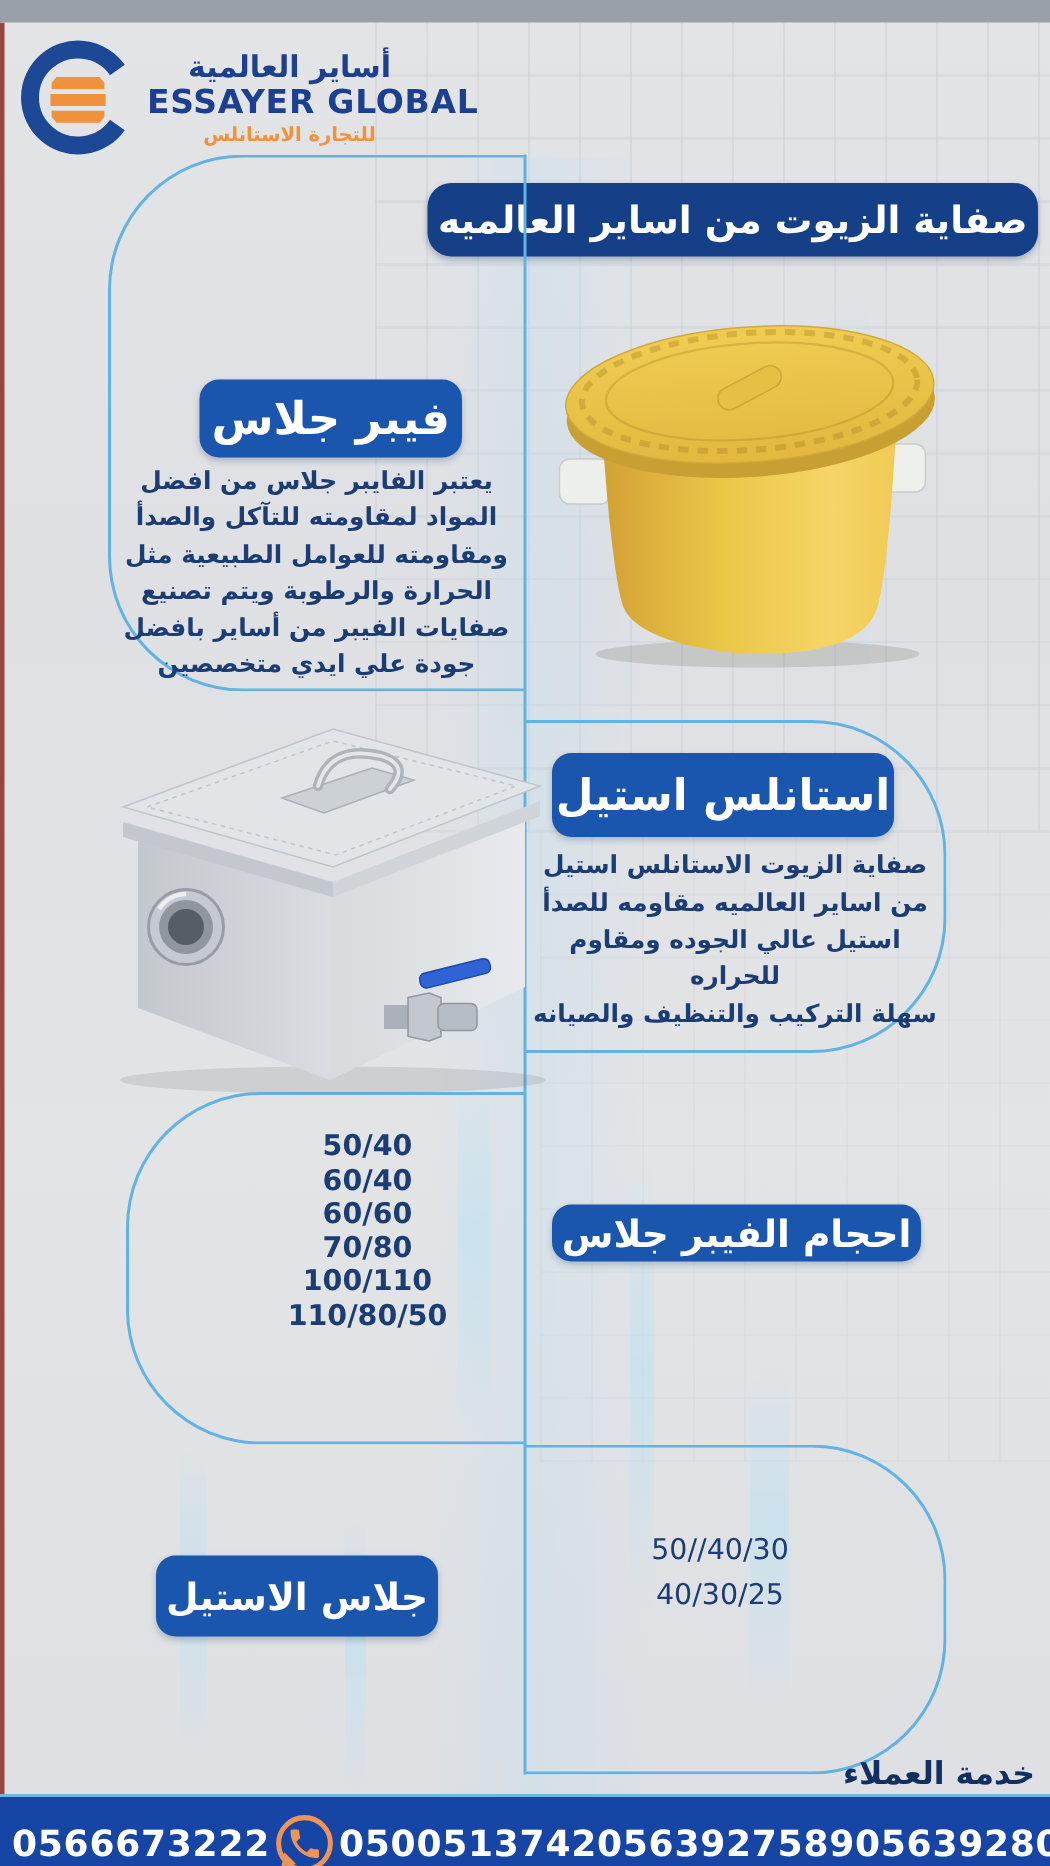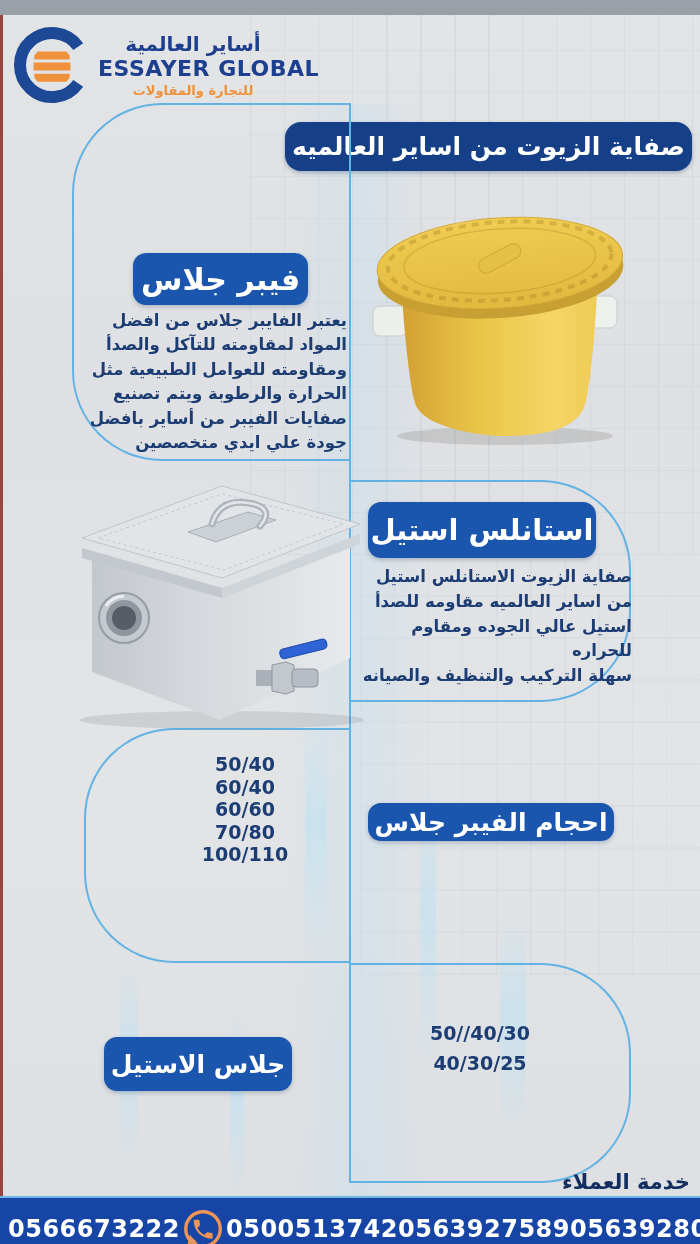--- a/index.html
+++ b/index.html
@@ -60,32 +60,32 @@
     position:absolute; background:#1a55ae; border-radius:13px; color:#fff;
     display:flex; align-items:center; justify-content:center; font-weight:bold;
     box-shadow:0 2px 4px rgba(20,50,100,.25);
   }
   .badge-fiber{ left:133px; top:238px; width:175px; height:52px; font-size:30px; }
   .badge-stainless{ left:368px; top:487px; width:228px; height:56px; font-size:29px; }
   .badge-fsizes{ left:368px; top:788px; width:246px; height:38px; font-size:25px; }
   .badge-ssizes{ left:104px; top:1022px; width:188px; height:54px; font-size:25px; }
 
   .para{
-    position:absolute; color:#1c3d73; font-weight:bold; text-align:right;
+    position:absolute; color:#1c3d73; font-weight:bold; text-align:center;
     white-space:pre-line; direction:rtl;
   }
   .para-fiber{ left:75px; top:294px; width:272px; font-size:16.5px; line-height:1.48; }
   .para-stainless{ left:348px; top:550px; width:284px; font-size:16.5px; line-height:1.5; }
   .para-note{ left:370px; top:1072px; width:230px; font-size:16.5px; line-height:1.55; }
 
   .sizes-list{ position:absolute; left:160px; top:738px; width:170px; text-align:center;
     color:#1c3d73; font-weight:bold; font-size:19px; }
   .sizes-list div{ line-height:22.5px; }
   .ssizes-vals{ position:absolute; left:390px; top:1003px; width:180px; text-align:center;
-    color:#1c3d73; font-weight:bold; font-size:19px; }
+    color:#1c3d73; font-weight:normal; font-size:19px; }
   .ssizes-vals div{ line-height:30px; }
 
   
   .cs-label{
     position:absolute; right:10px; top:1155px; color:#122f60; font-size:21px; font-weight:bold;
     border-bottom:2.5px solid #122f60; padding-bottom:15px; direction:rtl;
   }
   .footer-bar{
     position:absolute; left:0; top:1181px; width:700px; height:63px; background:#1645a6;
     display:flex; align-items:center; justify-content:space-between; padding:0 8px;
@@ -118,21 +118,21 @@
   <div class="logo-wrap">
     <svg class="logo-icon" width="80" height="80" viewBox="0 0 100 100">
       <path d="M 82.8 27.1 A 40 40 0 1 0 82.8 72.9" fill="none" stroke="#1d4896" stroke-width="15"></path>
       <polygon points="32,33 68,33 72,38 72,43 28,43 28,38" fill="#f0913b"></polygon>
       <polygon points="27,47 73,47 73,57 27,57" fill="#f0913b"></polygon>
       <polygon points="28,61 72,61 72,66 68,71 32,71 28,66" fill="#f0913b"></polygon>
     </svg>
     <div class="logo-text">
       <div class="logo-ar">أساير العالمية</div>
       <div class="logo-en">ESSAYER GLOBAL</div>
-      <div class="logo-tag">للتجارة والمقاولات</div>
+      <div class="logo-tag">للتجارة الاستانلس</div>
     </div>
   </div>
 
   <div class="title-banner" dir="rtl">صفاية الزيوت من اساير العالميه</div>
 
   <div class="centerline"></div>
   <div class="outline left-open ol-fiber"></div>
   <div class="outline right-open ol-steel"></div>
   <div class="outline left-open ol-fsizes"></div>
   <div class="outline right-open ol-ssizes"></div>
@@ -214,20 +214,21 @@
     </g>
   </svg>
 
   <div class="badge badge-fsizes" dir="rtl">احجام الفيبر جلاس</div>
   <div class="sizes-list">
     <div>50/40</div>
     <div>60/40</div>
     <div>60/60</div>
     <div>70/80</div>
     <div>100/110</div>
+    <div>110/80/50</div>
   </div>
 
   <div class="badge badge-ssizes" dir="rtl">جلاس الاستيل</div>
   <div class="ssizes-vals">
     <div>50//40/30</div>
     <div>40/30/25</div>
   </div>
 
   <div class="cs-label">خدمة العملاء</div>
   <div class="watermark">حراج</div>

